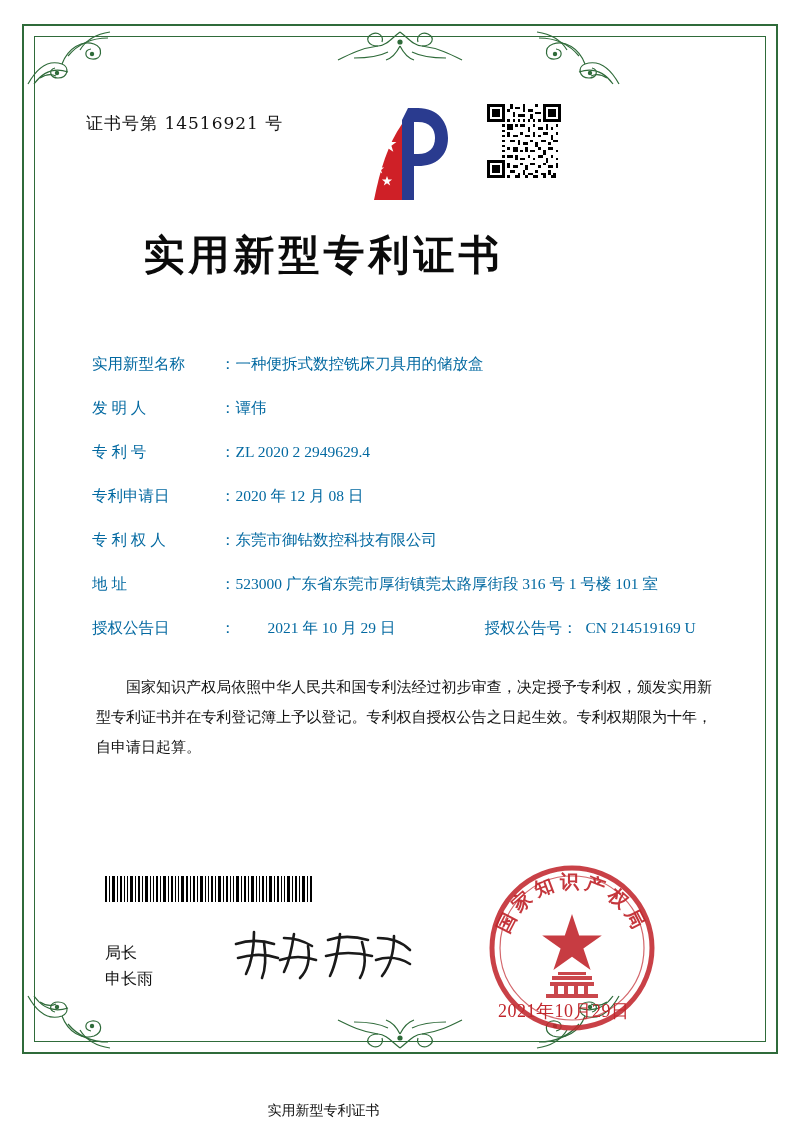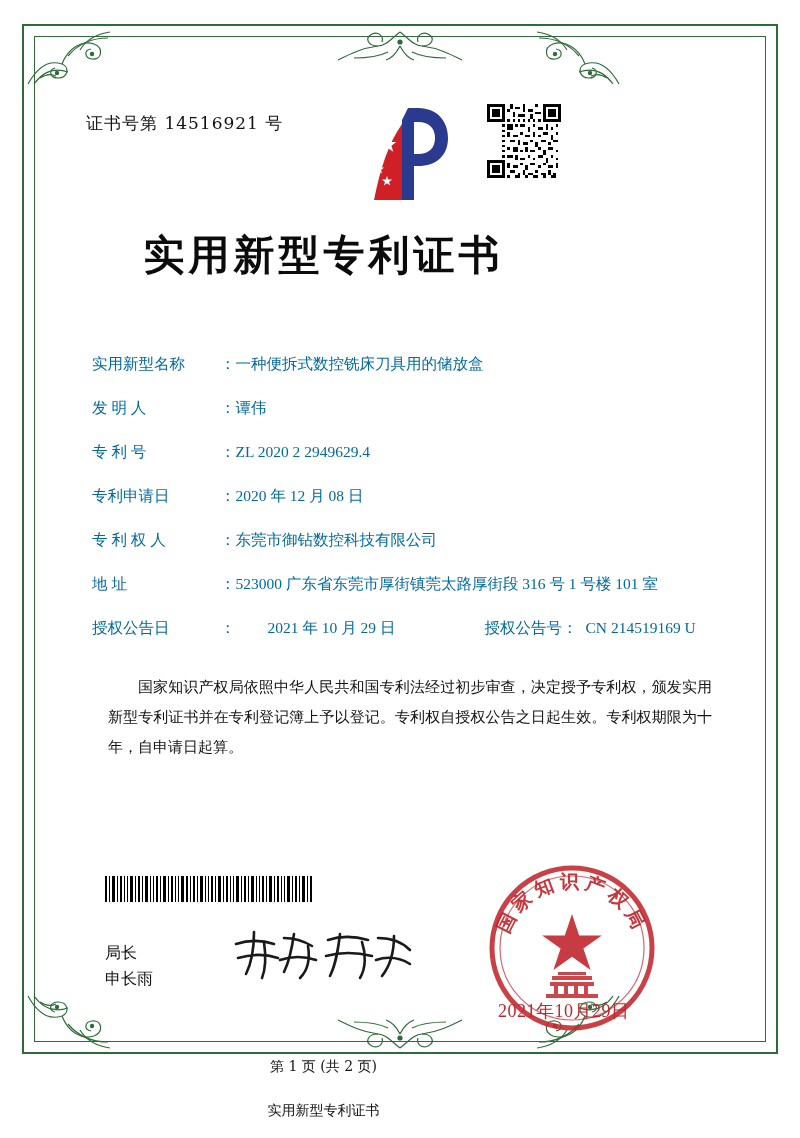--- a/index.html
+++ b/index.html
@@ -141,21 +141,21 @@
     position: absolute;
     left: 92px; top: 672px;
     width: 620px;
     font-family: "DejaVu Serif", "Liberation Serif", serif;
     font-size: 15px;
     line-height: 2.0;
     color: #111;
     text-align: justify;
   }
   .paragraphs p {
-    margin: 0 0 2px 16px;
+    margin: 0 0 2px 4px;
     text-indent: 2em;
   }
 
   
   .barcode {
     position: absolute;
     left: 105px; top: 876px;
     width: 210px; height: 26px;
   }
   .barcode svg { display:block; width: 100%; height: 100%; }
@@ -598,16 +598,15 @@
         <rect x="78" y="124" width="4" height="8"></rect>
         <rect x="88" y="124" width="4" height="8"></rect>
         <rect x="98" y="124" width="4" height="8"></rect>
         <rect x="66" y="114" width="40" height="4"></rect>
         <rect x="72" y="110" width="28" height="3"></rect>
       </g>
     </svg>
   </div>
   <div class="seal-date">2021年10月29日</div>
 
-  <div class="page-num">第 1 页 (共 2 页)</div>
   <div class="footer-note">实用新型专利证书</div>
 
 </div>
 
 </body></html>

